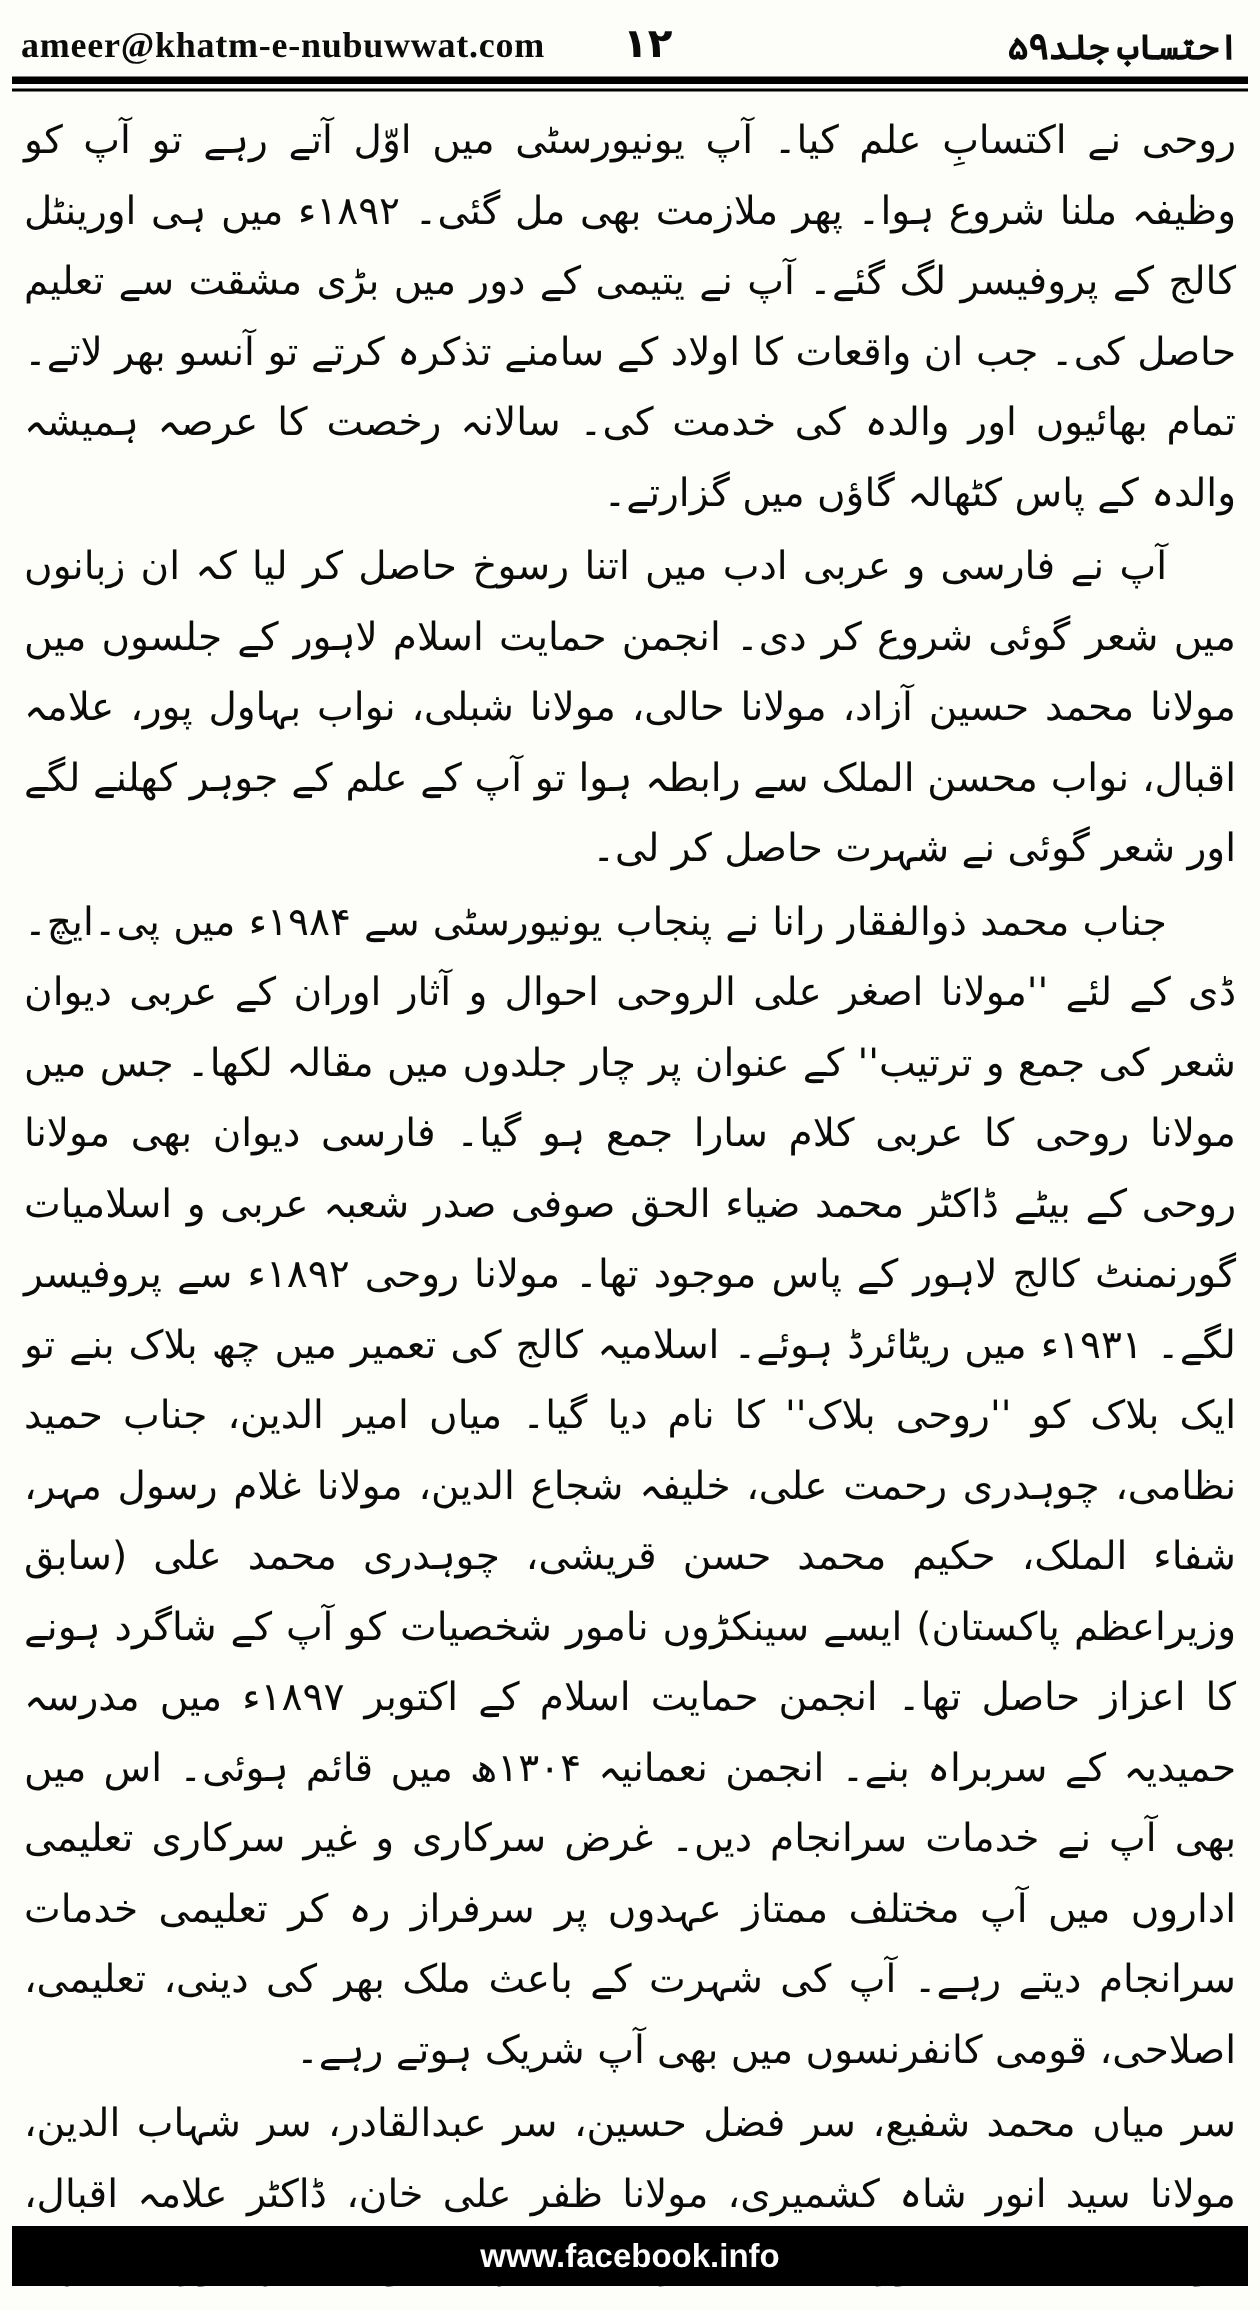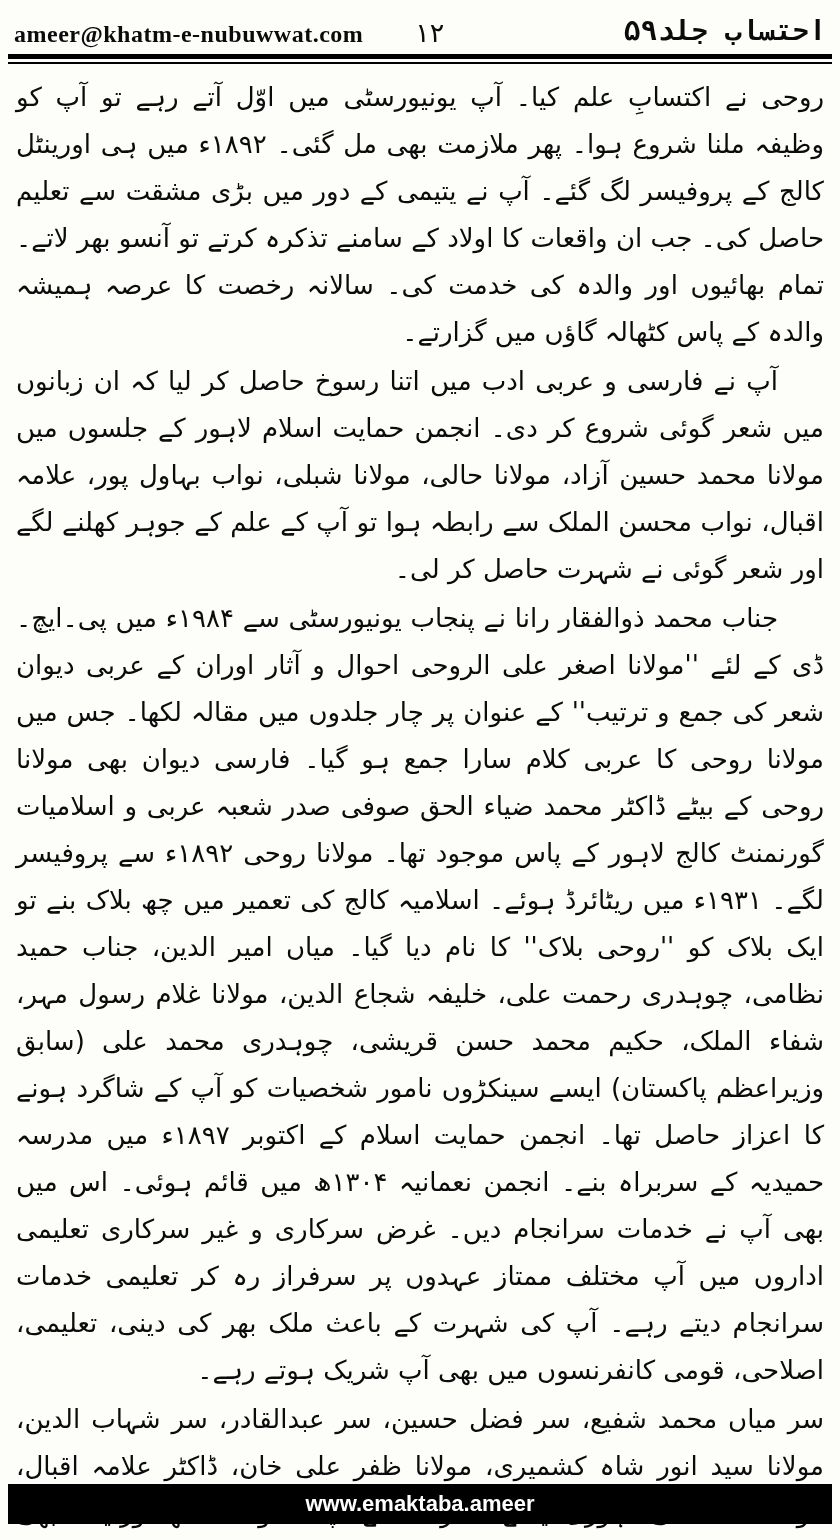--- a/index.html
+++ b/index.html
@@ -21,30 +21,30 @@
     padding: 14px 14px 4px 14px;
   }
   .header-email {
     font-family: "Liberation Serif", serif;
     font-weight: bold;
     font-size: 24px;
     letter-spacing: 0.5px;
   }
   .header-page-number {
     font-size: 27px;
-    font-weight: normal;
+    font-weight: bold;
     margin-left: 52px;
     font-family: "DejaVu Sans", sans-serif;
   }
   .header-title {
     margin-left: auto;
     direction: rtl;
-    font-size: 28px;
+    font-size: 23px;
     font-weight: bold;
-    font-family: Liberation Mono, monospace;
+    font-family: Liberation Serif, serif;
   }
   .rule-thick {
     height: 5px;
     background: #000;
     margin: 2px 8px 0 8px;
   }
   .rule-thin {
     height: 2px;
     background: #000;
     margin: 3px 8px 0 8px;
@@ -101,16 +101,16 @@
   <div class="rule-thin"></div>
 
   <div class="body-text">
       <p class="para">روحی نے اکتسابِ علم کیا۔ آپ یونیورسٹی میں اوّل آتے رہے تو آپ کو وظیفہ ملنا شروع ہوا۔ پھر ملازمت بھی مل گئی۔ ۱۸۹۲ء میں ہی اورینٹل کالج کے پروفیسر لگ گئے۔ آپ نے یتیمی کے دور میں بڑی مشقت سے تعلیم حاصل کی۔ جب ان واقعات کا اولاد کے سامنے تذکرہ کرتے تو آنسو بھر لاتے۔ تمام بھائیوں اور والدہ کی خدمت کی۔ سالانہ رخصت کا عرصہ ہمیشہ والدہ کے پاس کٹھالہ گاؤں میں گزارتے۔</p>
       <p class="para indent">آپ نے فارسی و عربی ادب میں اتنا رسوخ حاصل کر لیا کہ ان زبانوں میں شعر گوئی شروع کر دی۔ انجمن حمایت اسلام لاہور کے جلسوں میں مولانا محمد حسین آزاد، مولانا حالی، مولانا شبلی، نواب بہاول پور، علامہ اقبال، نواب محسن الملک سے رابطہ ہوا تو آپ کے علم کے جوہر کھلنے لگے اور شعر گوئی نے شہرت حاصل کر لی۔</p>
       <p class="para indent">جناب محمد ذوالفقار رانا نے پنجاب یونیورسٹی سے ۱۹۸۴ء میں پی۔ایچ۔ڈی کے لئے ''مولانا اصغر علی الروحی احوال و آثار اوران کے عربی دیوان شعر کی جمع و ترتیب'' کے عنوان پر چار جلدوں میں مقالہ لکھا۔ جس میں مولانا روحی کا عربی کلام سارا جمع ہو گیا۔ فارسی دیوان بھی مولانا روحی کے بیٹے ڈاکٹر محمد ضیاء الحق صوفی صدر شعبہ عربی و اسلامیات گورنمنٹ کالج لاہور کے پاس موجود تھا۔ مولانا روحی ۱۸۹۲ء سے پروفیسر لگے۔ ۱۹۳۱ء میں ریٹائرڈ ہوئے۔ اسلامیہ کالج کی تعمیر میں چھ بلاک بنے تو ایک بلاک کو ''روحی بلاک'' کا نام دیا گیا۔ میاں امیر الدین، جناب حمید نظامی، چوہدری رحمت علی، خلیفہ شجاع الدین، مولانا غلام رسول مہر، شفاء الملک، حکیم محمد حسن قریشی، چوہدری محمد علی (سابق وزیراعظم پاکستان) ایسے سینکڑوں نامور شخصیات کو آپ کے شاگرد ہونے کا اعزاز حاصل تھا۔ انجمن حمایت اسلام کے اکتوبر ۱۸۹۷ء میں مدرسہ حمیدیہ کے سربراہ بنے۔ انجمن نعمانیہ ۱۳۰۴ھ میں قائم ہوئی۔ اس میں بھی آپ نے خدمات سرانجام دیں۔ غرض سرکاری و غیر سرکاری تعلیمی اداروں میں آپ مختلف ممتاز عہدوں پر سرفراز رہ کر تعلیمی خدمات سرانجام دیتے رہے۔ آپ کی شہرت کے باعث ملک بھر کی دینی، تعلیمی، اصلاحی، قومی کانفرنسوں میں بھی آپ شریک ہوتے رہے۔</p>
       <p class="para">سر میاں محمد شفیع، سر فضل حسین، سر عبدالقادر، سر شہاب الدین، مولانا سید انور شاہ کشمیری، مولانا ظفر علی خان، ڈاکٹر علامہ اقبال، مولانا احمد علی لاہوری ایسے حضرات سے آپ کا دوستانہ تھا اور یہ سبھی حضرات آپ کو دل و جان سے احترام دیتے تھے۔ حضرت لاہوریؒ کے بہت</p>
     </div>
 
   <div class="footer-bar">
-      <div class="footer-seg seg2">www.emaktaba.ameer</div>
+      <div class="footer-seg seg2">www.facebook.info</div>
     </div>
 
 </div>
 
 </body></html>

